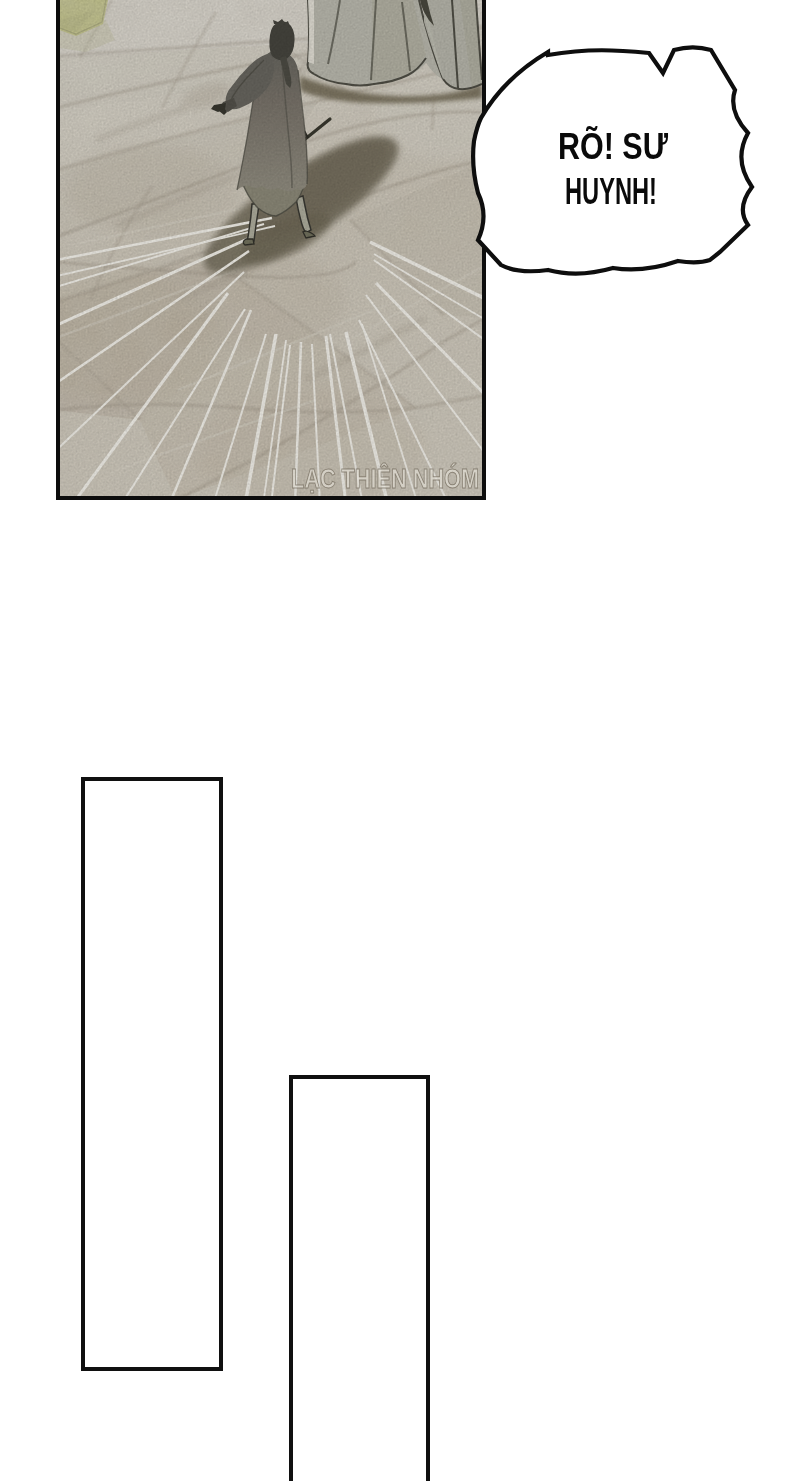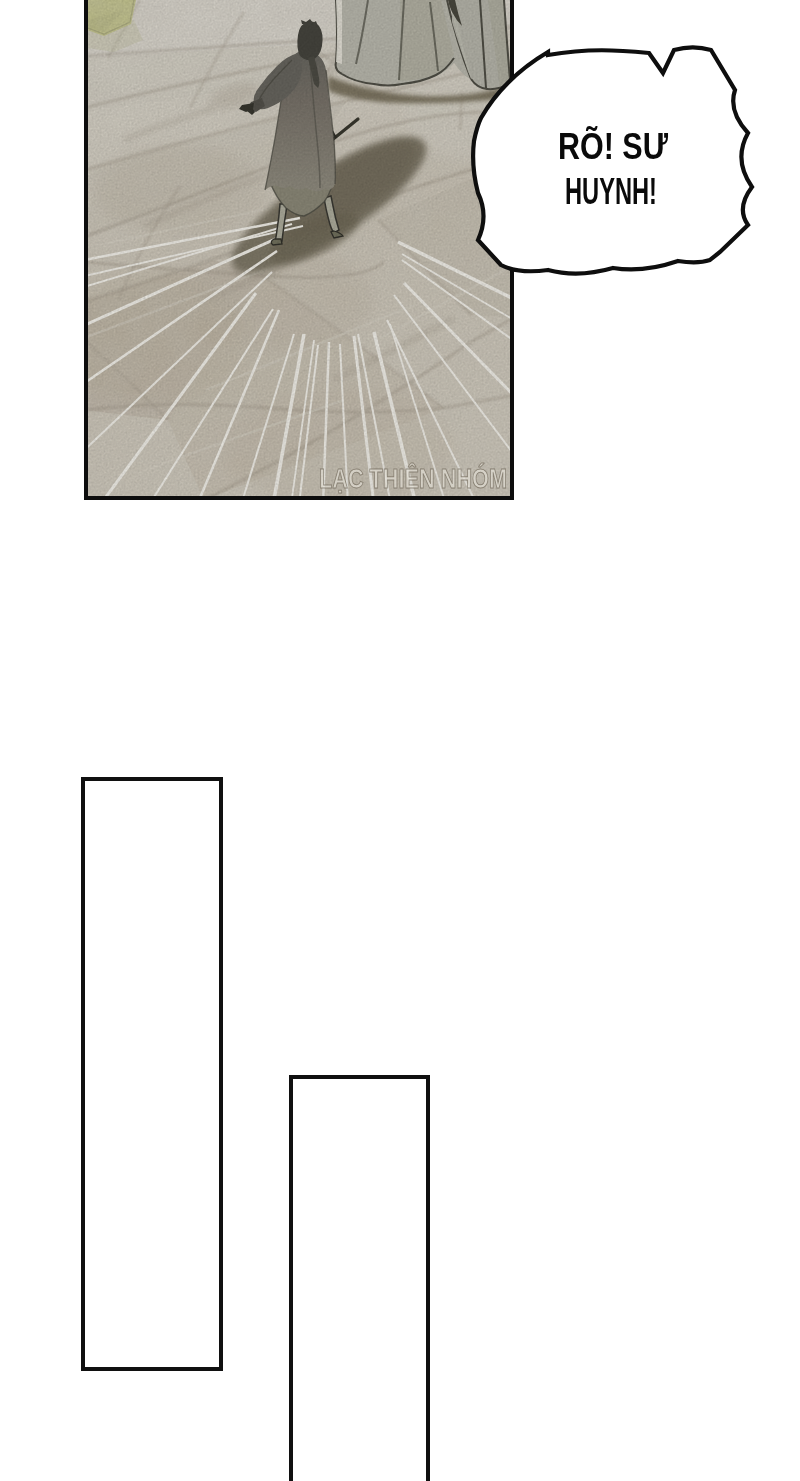--- a/index.html
+++ b/index.html
@@ -2,21 +2,21 @@
 <html><head>
 <meta charset="utf-8">
 <style>
 html,body{margin:0;padding:0;background:#ffffff;}
 body{position:relative;width:800px;height:1481px;overflow:hidden;font-family:"Liberation Sans",sans-serif;}
 .abs{position:absolute;}
 </style>
 </head>
 <body>
 
-<div class="abs" style="left:84px;top:0;width:430px;height:602px;">
+<div class="abs" style="left:56px;top:0;width:430px;height:602px;">
 <svg width="430" height="500" viewBox="0 0 430 500">
 <defs>
 <filter id="blur1">
           <feGaussianBlur stdDeviation="1"></feGaussianBlur>
         </filter>
 <filter id="blur2">
           <feGaussianBlur stdDeviation="2"></feGaussianBlur>
         </filter>
 <filter id="blur3">
           <feGaussianBlur stdDeviation="3"></feGaussianBlur>

